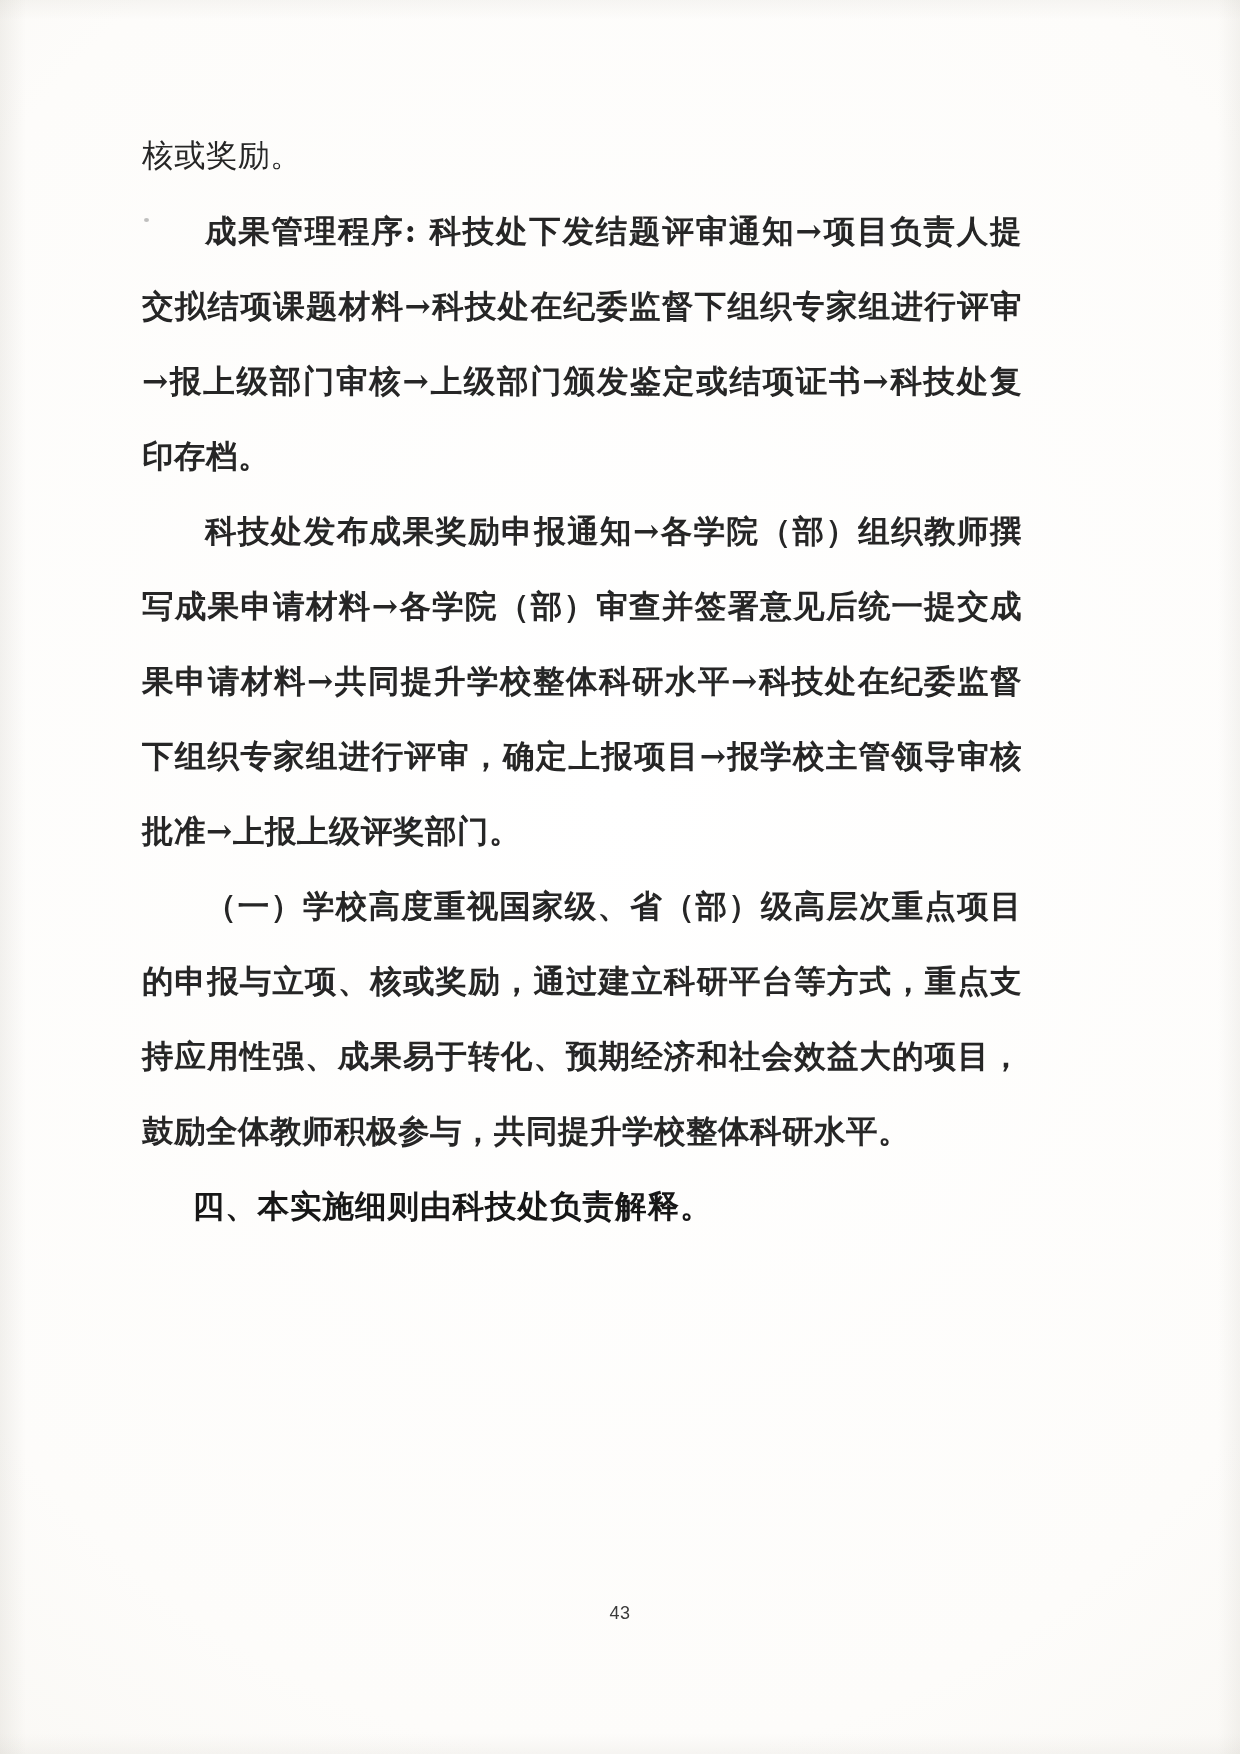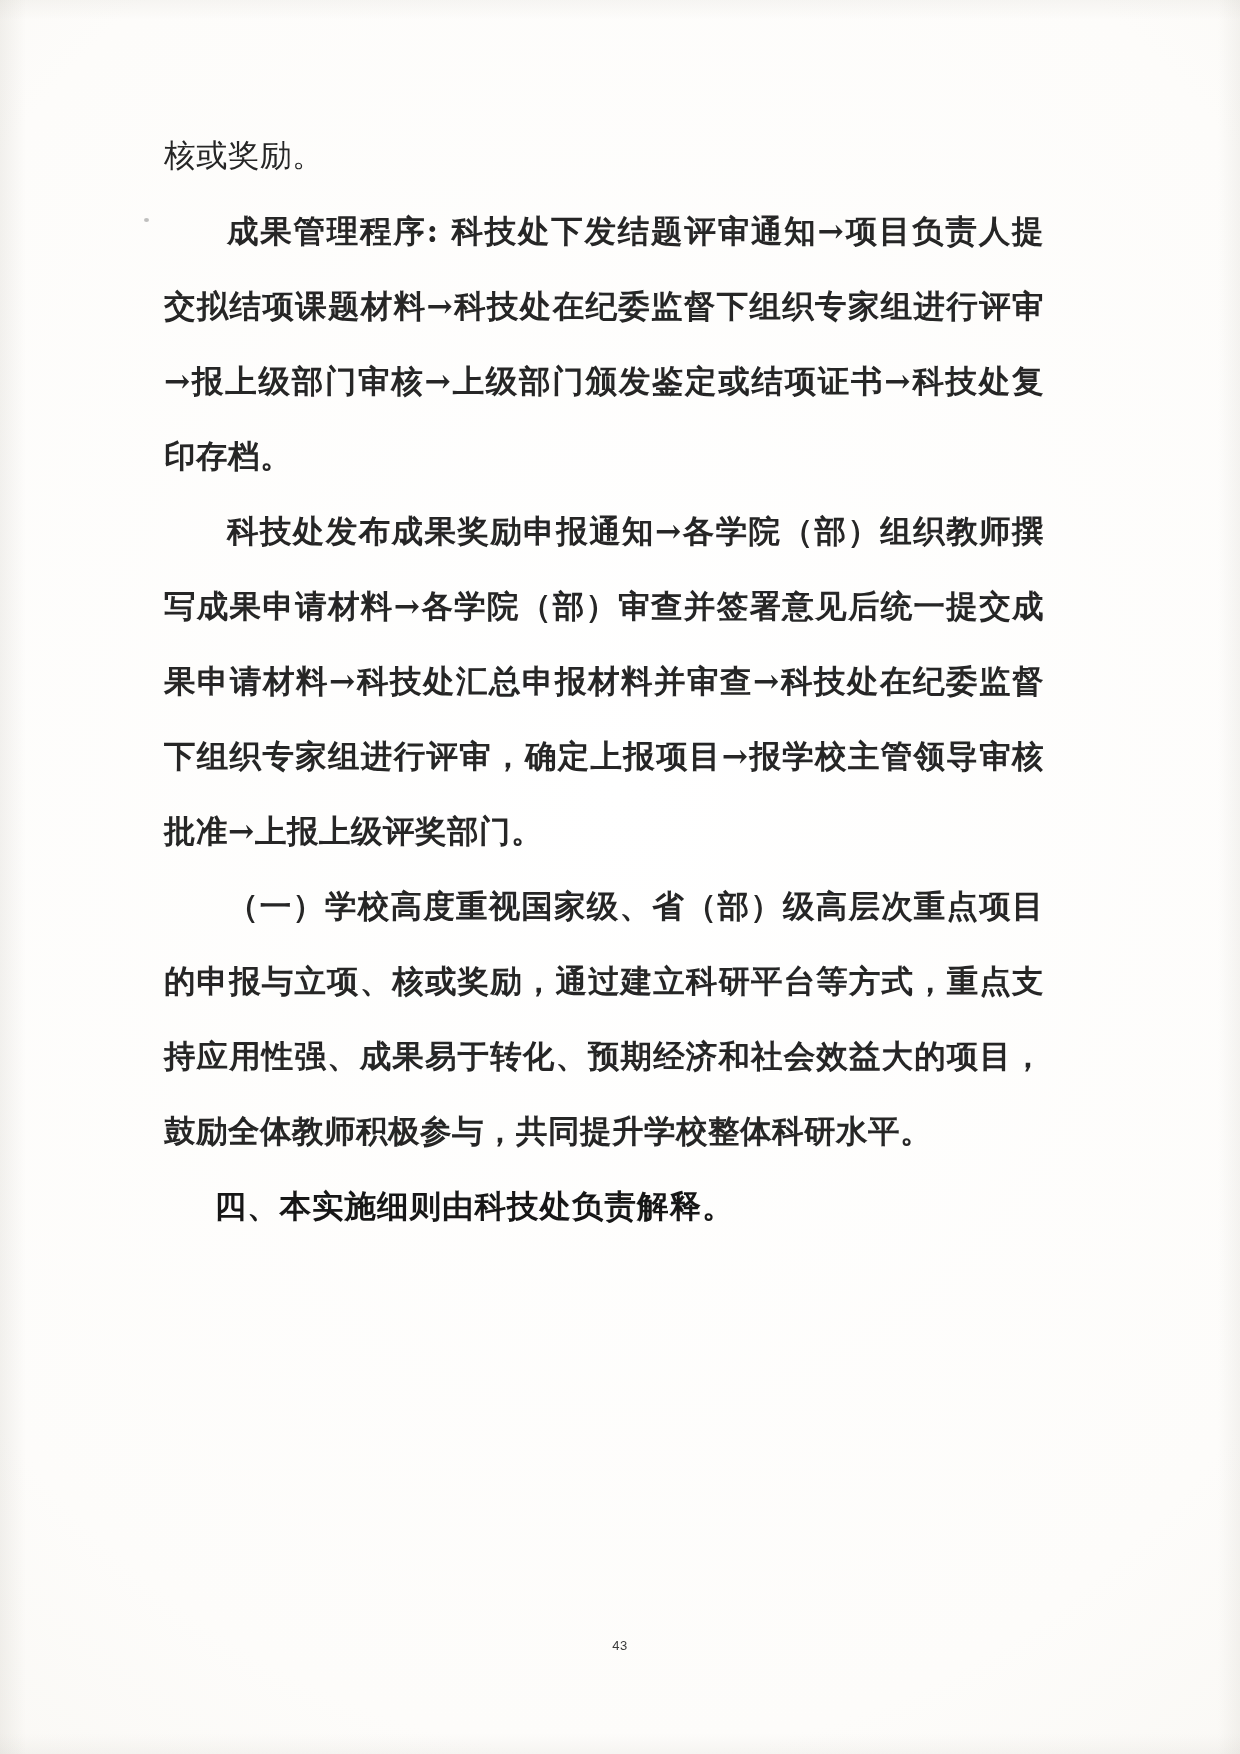--- a/index.html
+++ b/index.html
@@ -30,21 +30,21 @@
     pointer-events: none;
     background:
       linear-gradient(to right, rgba(180,175,165,0.16) 0px, rgba(255,255,255,0) 26px),
       linear-gradient(to left,  rgba(180,175,165,0.13) 0px, rgba(255,255,255,0) 22px),
       linear-gradient(to bottom, rgba(180,175,165,0.10) 0px, rgba(255,255,255,0) 20px),
       linear-gradient(to top,    rgba(180,175,165,0.10) 0px, rgba(255,255,255,0) 20px);
   }
 
   .body-text {
     position: absolute;
-    left: 164px;
+    left: 142px;
     top: 118px;
     width: 880px;
   }
 
   p.para {
     margin: 0 0 0 0;
     color: #262626;
     font-size: 31.5px;
     line-height: 75px;
     letter-spacing: 0.5px;
@@ -63,24 +63,24 @@
     line-height: 75px;
     letter-spacing: 1px;
     text-indent: 1.6em;
     font-weight: 700;
   }
 
   .page-number {
     position: absolute;
     left: 0;
     right: 0;
-    top: 1638px;
+    top: 1603px;
     text-align: center;
     font-family: "Liberation Sans", sans-serif;
-    font-size: 13px;
+    font-size: 18px;
     color: #3a3a3a;
     letter-spacing: 0.5px;
   }
 
   
   .speck {
     position: absolute;
     left: 144px;
     top: 218px;
     width: 5px;
@@ -97,21 +97,21 @@
 
   <div class="speck"></div>
 
   <div class="body-text">
 
     <p class="para">核或奖励。</p>
 
     <p class="para indent">成果管理程序: 科技处下发结题评审通知→项目负责人提交拟结项课题材料→科技处在纪委监督下组织专家组进行评审→报上级部门审核→上级部门颁发鉴定或结项证书→科技处复印存档。</p>
 
 
-    <p class="para indent">科技处发布成果奖励申报通知→各学院（部）组织教师撰写成果申请材料→各学院（部）审查并签署意见后统一提交成果申请材料→科技处汇总申报材料并审查→科技处在纪委监督下组织专家组进行评审，确定上报项目→报学校主管领导审核批准→上报上级评奖部门。</p>
+    <p class="para indent">科技处发布成果奖励申报通知→各学院（部）组织教师撰写成果申请材料→各学院（部）审查并签署意见后统一提交成果申请材料→共同提升学校整体科研水平→科技处在纪委监督下组织专家组进行评审，确定上报项目→报学校主管领导审核批准→上报上级评奖部门。</p>
 
 
 
     <p class="para indent">（一）学校高度重视国家级、省（部）级高层次重点项目的申报与立项、核或奖励，通过建立科研平台等方式，重点支持应用性强、成果易于转化、预期经济和社会效益大的项目，鼓励全体教师积极参与，共同提升学校整体科研水平。</p>
 
     <p class="heading">四、本实施细则由科技处负责解释。</p>
 
   </div>
 
   <div class="page-number">43</div>

